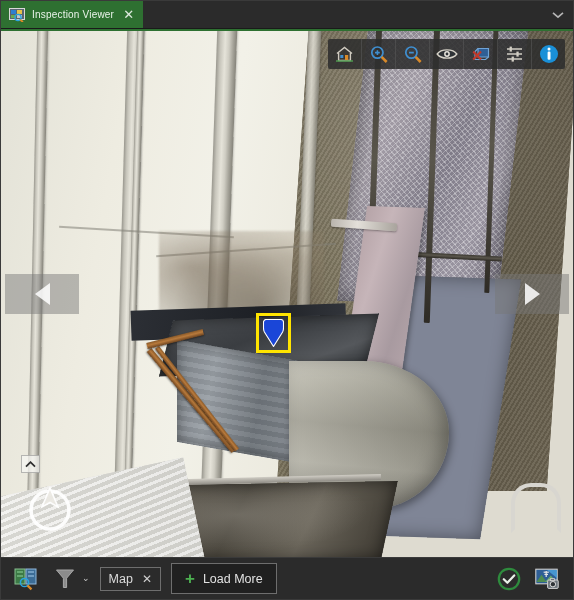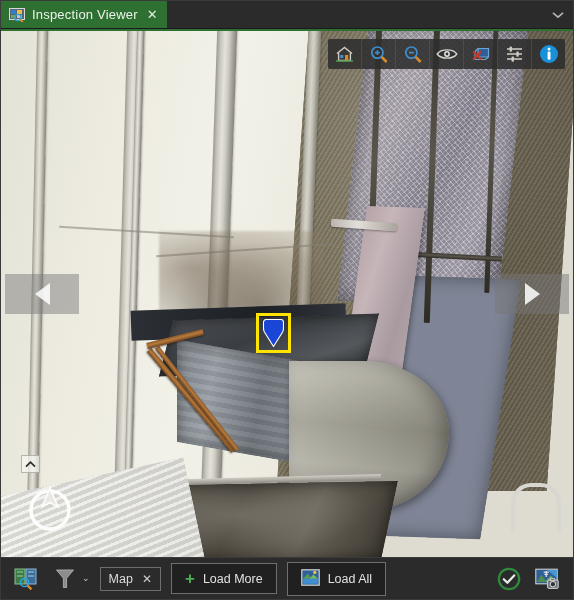--- a/index.html
+++ b/index.html
@@ -47,21 +47,21 @@
     cursor: pointer;
   }
   .tab-icon {
     width: 16px;
     height: 14px;
     position: relative;
     flex: none;
   }
   .tab-label {
     color: #eaf3ea;
-    font-size: 13px;
+    font-size: 10px;
     letter-spacing: .2px;
     white-space: nowrap;
   }
   .tab-close {
     color: #dfeadf;
     font-size: 13px;
     line-height: 1;
     margin-left: 2px;
     cursor: pointer;
     font-family: "DejaVu Sans", sans-serif;
@@ -573,32 +573,20 @@
     <div class="chip">
       <span>Map</span>
       <span class="chip-x">✕</span>
     </div>
 
     <button class="btn">
       <span class="plus-green">+</span>
       <span>Load More</span>
     </button>
 
-    <button class="btn">
-      <span>
-        <svg width="19" height="17" viewBox="0 0 19 17">
-          <rect x="0.8" y="0.8" width="17.4" height="15.4" fill="#2f5f96" stroke="#d4d4d4" stroke-width="1.2"></rect>
-          <rect x="2.2" y="9.2" width="14.6" height="5.6" fill="#3f8fd0"></rect>
-          <path d="M2.2 9.4 L6.6 4.4 L10.4 9.4 Z" fill="#5a9b4f"></path>
-          <path d="M8.6 9.4 L12.4 5.6 L16.8 9.4 Z" fill="#7ab861"></path>
-          <circle cx="13.8" cy="3.4" r="1.7" fill="#e8c44a"></circle>
-        </svg>
-      </span>
-      <span>Load All</span>
-    </button>
 
     <div class="spacer"></div>
 
     <div class="icon-btn">
       <svg width="24" height="24" viewBox="0 0 24 24">
         <circle cx="12" cy="12" r="10.2" fill="none" stroke="#2e8b3d" stroke-width="2.2"></circle>
         <path d="M6.8 12.2 L10.4 15.8 L17.2 8.4" fill="none" stroke="#e8f2e8" stroke-width="2.2" stroke-linecap="round" stroke-linejoin="round"></path>
       </svg>
     </div>
 

